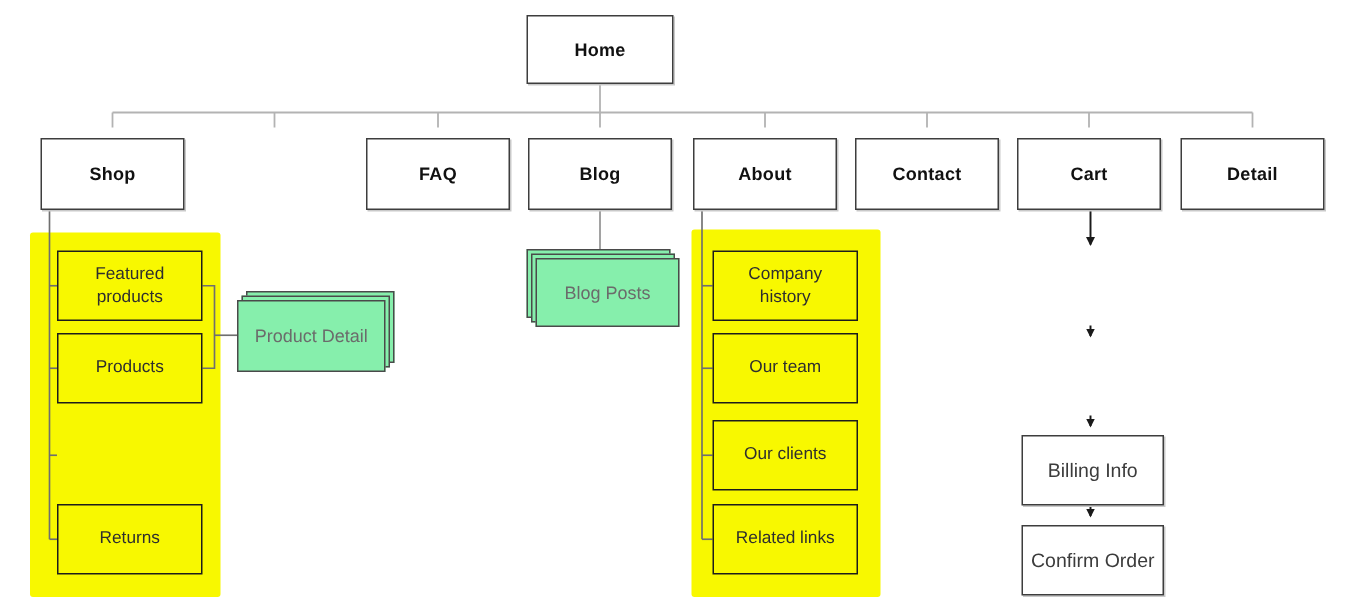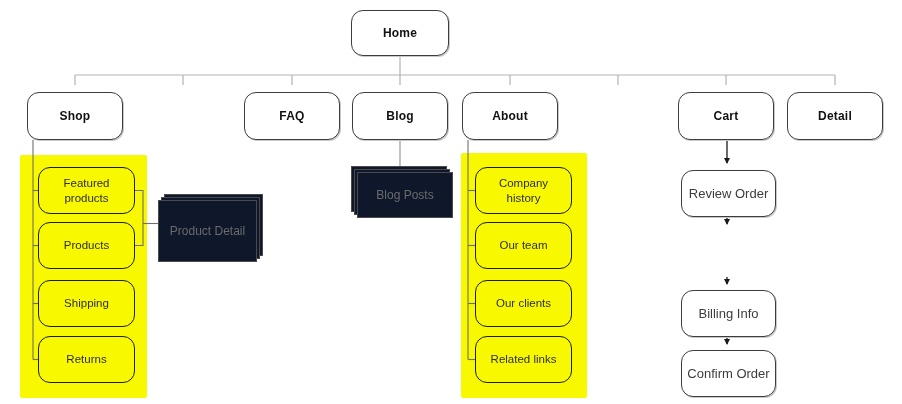--- a/index.html
+++ b/index.html
@@ -6,48 +6,48 @@
   .canvas{
     position:relative;width:902px;height:404px;background:#ffffff;overflow:hidden;
     font-family:"Liberation Sans", sans-serif;
   }
   .wires{position:absolute;left:0;top:0;width:902px;height:404px;pointer-events:none;}
   .hl-band{position:absolute;background:#f8f800;border-radius:2px;}
   .hl-a{left:20px;top:155px;width:127px;height:243px;}
   .hl-b{left:461px;top:153px;width:126px;height:245px;}
   .node{
     position:absolute;display:flex;align-items:center;justify-content:center;
-    text-align:center;box-sizing:border-box;background:#ffffff;border-radius:12px;
+    text-align:center;box-sizing:border-box;background:#ffffff;
   }
   .parent{
     width:96px;height:48px;border:1.5px solid #3d3d3d;
     font-weight:bold;font-size:12px;color:#111;letter-spacing:.2px;
     box-shadow:1px 1px 0 #c9c9c9;
   }
   .home{left:351px;top:10px;width:98px;height:46px;}
   .child{
     width:97px;height:47px;border:1px solid #1c1c1c;background:transparent;
     font-size:11.5px;color:#2e2e2e;line-height:1.25;padding:2px 8px;
   }
   .shop-col{left:38px;}
   .about-col{left:475px;}
   .flow{
     left:681px;width:95px;height:47px;border:1.5px solid #3d3d3d;
     font-size:13px;color:#3c3c3c;box-shadow:1px 1px 0 #c9c9c9;
   }
   .stack{position:absolute;}
   .stack .layer,.stack .face{
     position:absolute;left:0;top:0;right:0;bottom:0;
-    background:#0f172a;border:1px solid #4a4a4a;box-sizing:border-box;
+    background:#86efac;border:1px solid #4a4a4a;box-sizing:border-box;
   }
   .stack .face{
     display:flex;align-items:center;justify-content:center;
     font-size:12px;color:#6b6b6b;text-align:center;
   }
-  .stack-pd{left:158px;top:200px;width:99px;height:62px;}
+  .stack-pd{left:158px;top:200px;width:99px;height:48px;}
   .stack-pd .l2{transform:translate(6px,-6px);}
   .stack-pd .l1{transform:translate(3px,-3px);}
   .stack-bp{left:357px;top:172px;width:96px;height:46px;}
   .stack-bp .l2{transform:translate(-6px,-6px);}
   .stack-bp .l1{transform:translate(-3px,-3px);}
 </style>
 </head>
 <body>
 
 <div class="canvas">
@@ -104,42 +104,41 @@
       <path d="M727 337 V344" marker-end="url(#ah)"></path>
     </g>
   </svg>
 
   <div class="node parent home">Home</div>
 
   <div class="node parent" style="left:27px;top:92px">Shop</div>
   <div class="node parent" style="left:244px;top:92px">FAQ</div>
   <div class="node parent" style="left:352px;top:92px">Blog</div>
   <div class="node parent" style="left:462px;top:92px">About</div>
+  <div class="node parent" style="left:570px;top:92px">Contact</div>
   <div class="node parent" style="left:678px;top:92px">Cart</div>
   <div class="node parent" style="left:787px;top:92px">Detail</div>
 
   <div class="node child shop-col" style="top:167px">Featured products</div>
   <div class="node child shop-col" style="top:222px">Products</div>
-  <div class="node child shop-col" style="top:280px">Shipping</div>
   <div class="node child shop-col" style="top:336px">Returns</div>
 
   <div class="stack stack-pd">
     <div class="layer l2"></div>
     <div class="layer l1"></div>
     <div class="face">Product Detail</div>
   </div>
 
   <div class="stack stack-bp">
     <div class="layer l2"></div>
     <div class="layer l1"></div>
     <div class="face">Blog Posts</div>
   </div>
 
   <div class="node child about-col" style="top:167px">Company history</div>
   <div class="node child about-col" style="top:222px">Our team</div>
   <div class="node child about-col" style="top:280px">Our clients</div>
   <div class="node child about-col" style="top:336px">Related links</div>
 
-  <div class="node flow" style="top:170px">Review Order</div>
   <div class="node flow" style="top:290px">Billing Info</div>
   <div class="node flow" style="top:350px">Confirm Order</div>
 
 </div>
 
 </body></html>

